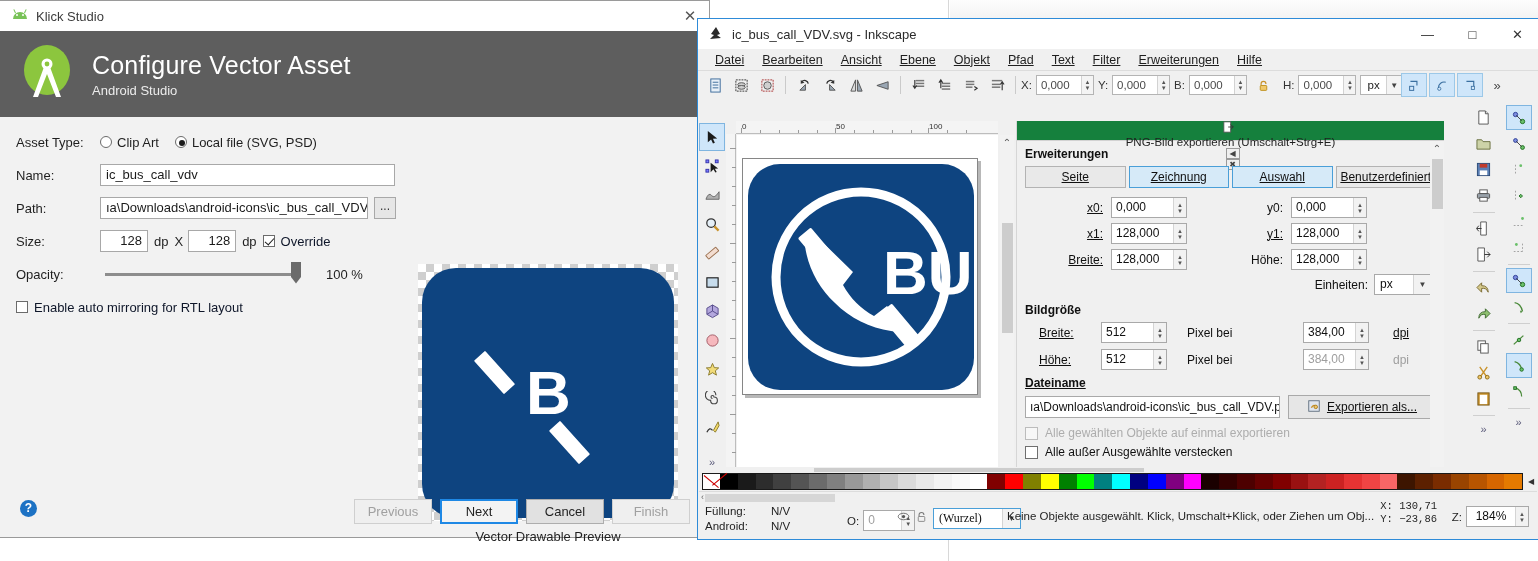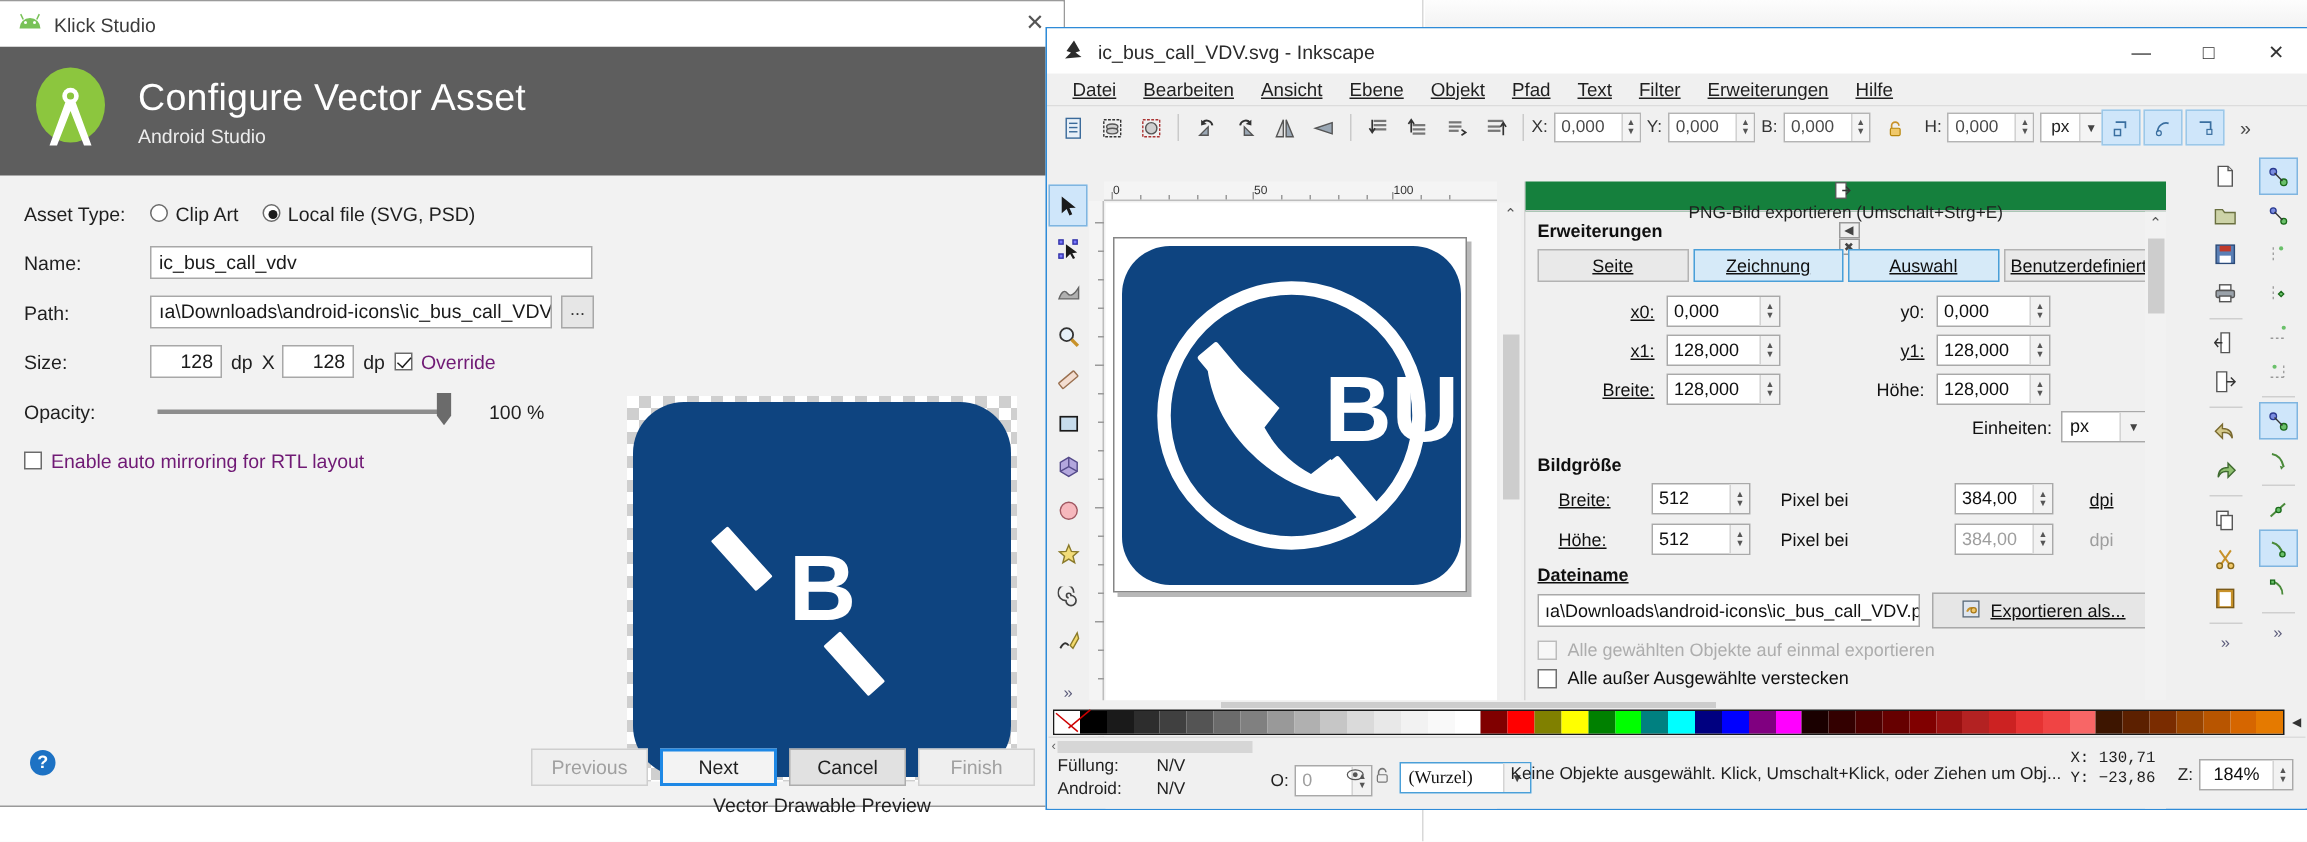--- a/index.html
+++ b/index.html
@@ -138,21 +138,21 @@
   .xsep { font-size: 13px; margin: 0 5px 0 0; color: #1f1f1f; }
   .cbx {
     width: 12px; height: 12px; border: 1px solid #6b6b6b; background: #fff;
     margin-right: 6px; position: relative; flex: none; cursor: pointer;
   }
   .cbx.checked::after {
     content: ""; position: absolute; left: 3px; top: 0px;
     width: 4px; height: 8px; border: solid #1c1c1c;
     border-width: 0 1.6px 1.6px 0; transform: rotate(42deg);
   }
-  .cbx-label { font-size: 13px; color: #701a75; }
+  .cbx-label { font-size: 13px; color: #0f172a; }
 
   .slider-track {
     width: 195px; height: 3px; background: #8d8d8d; position: relative;
     margin-left: 5px;
   }
   .slider-thumb {
     position: absolute; left: 186px; top: -11px;
     width: 10px; height: 22px; background: #6b6b6b;
     clip-path: polygon(0 0, 100% 0, 100% 70%, 50% 100%, 0 70%);
   }

